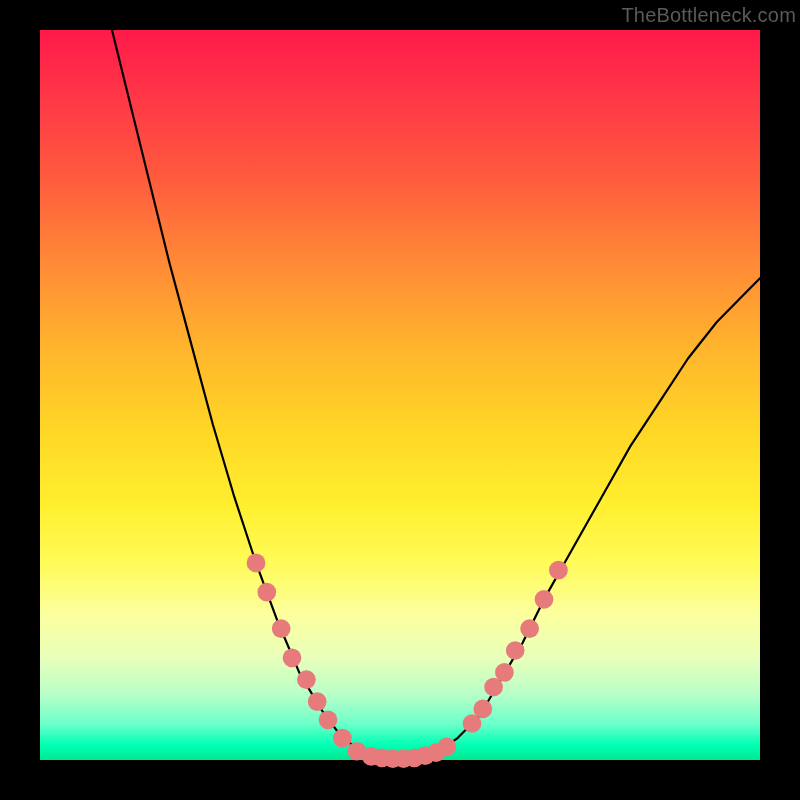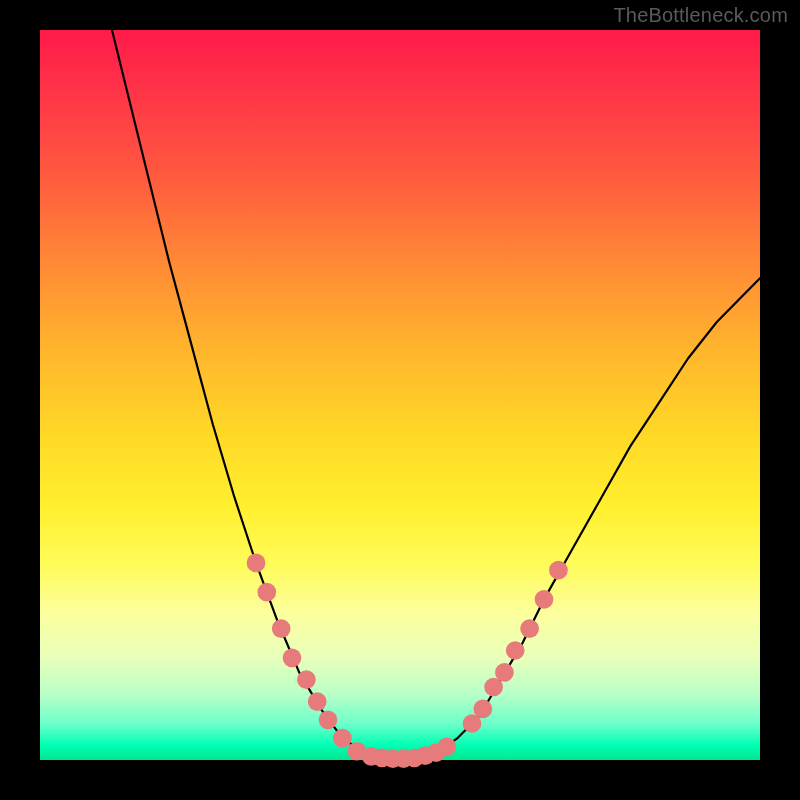--- a/index.html
+++ b/index.html
@@ -43,21 +43,21 @@
       #e8ffba 86%,
       #b8ffc8 91%,
       #6effca 95%,
       #00ffb4 98%,
       #00e890 100%
     );
   }
   .watermark {
     position: absolute;
     top: 4px;
-    right: 12px;
+    right: 4px;
     font-size: 20px;
     font-weight: 500;
     color: #5a5a5a;
     letter-spacing: 0.2px;
   }
   svg.curve {
     position: absolute;
     left: 0;
     top: 0;
     width: 100%;

